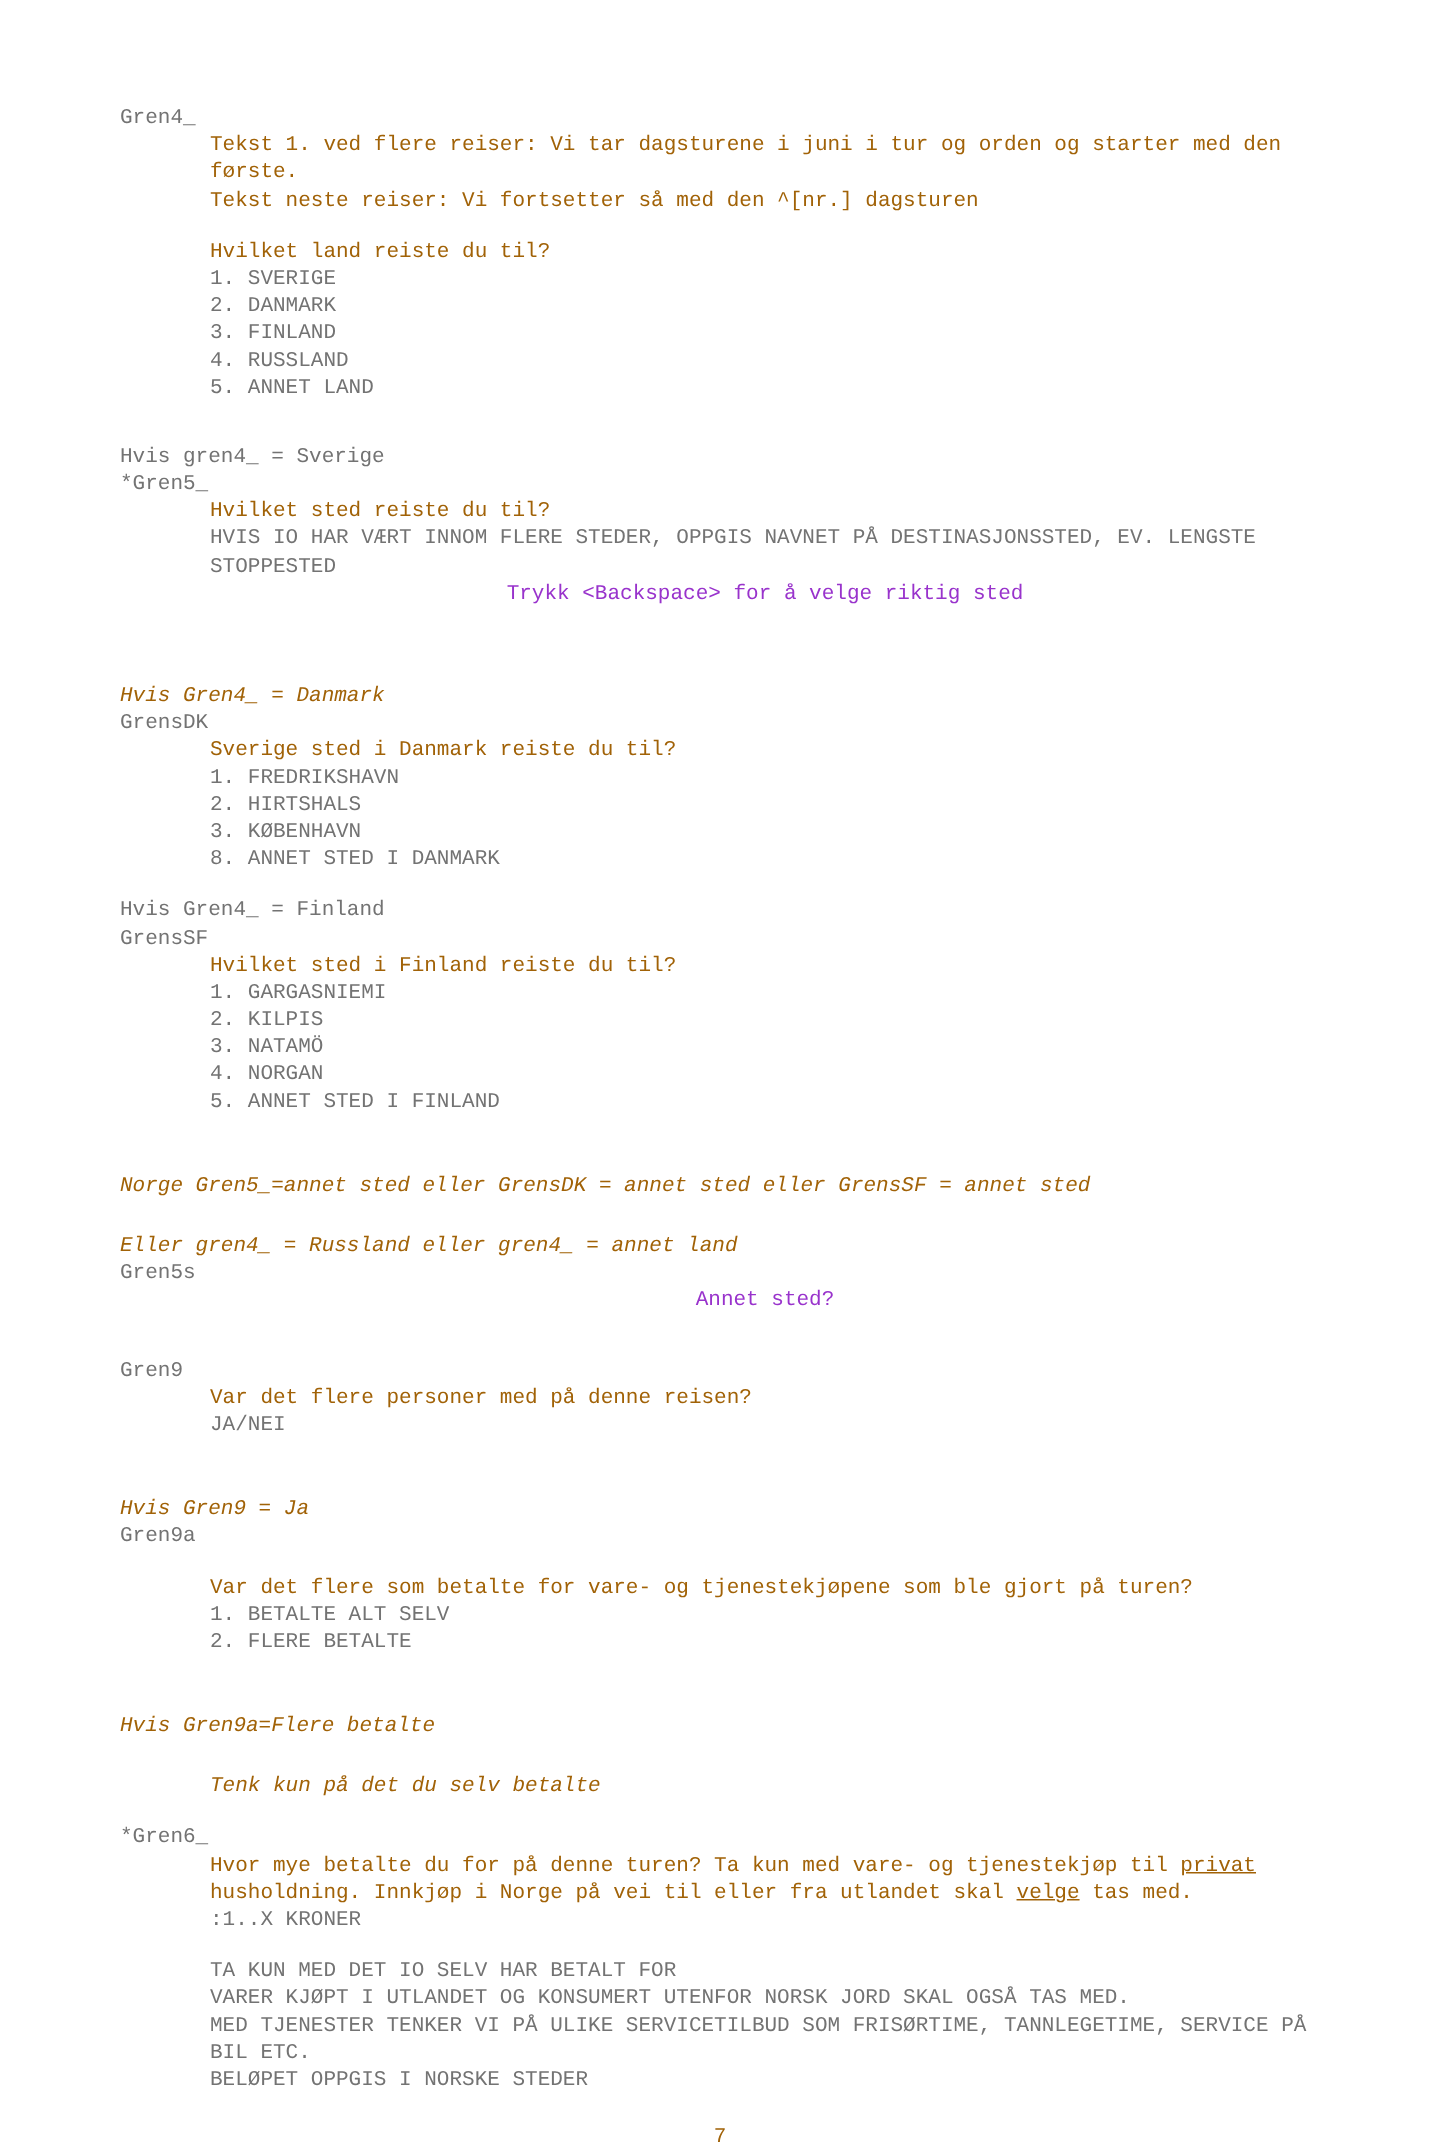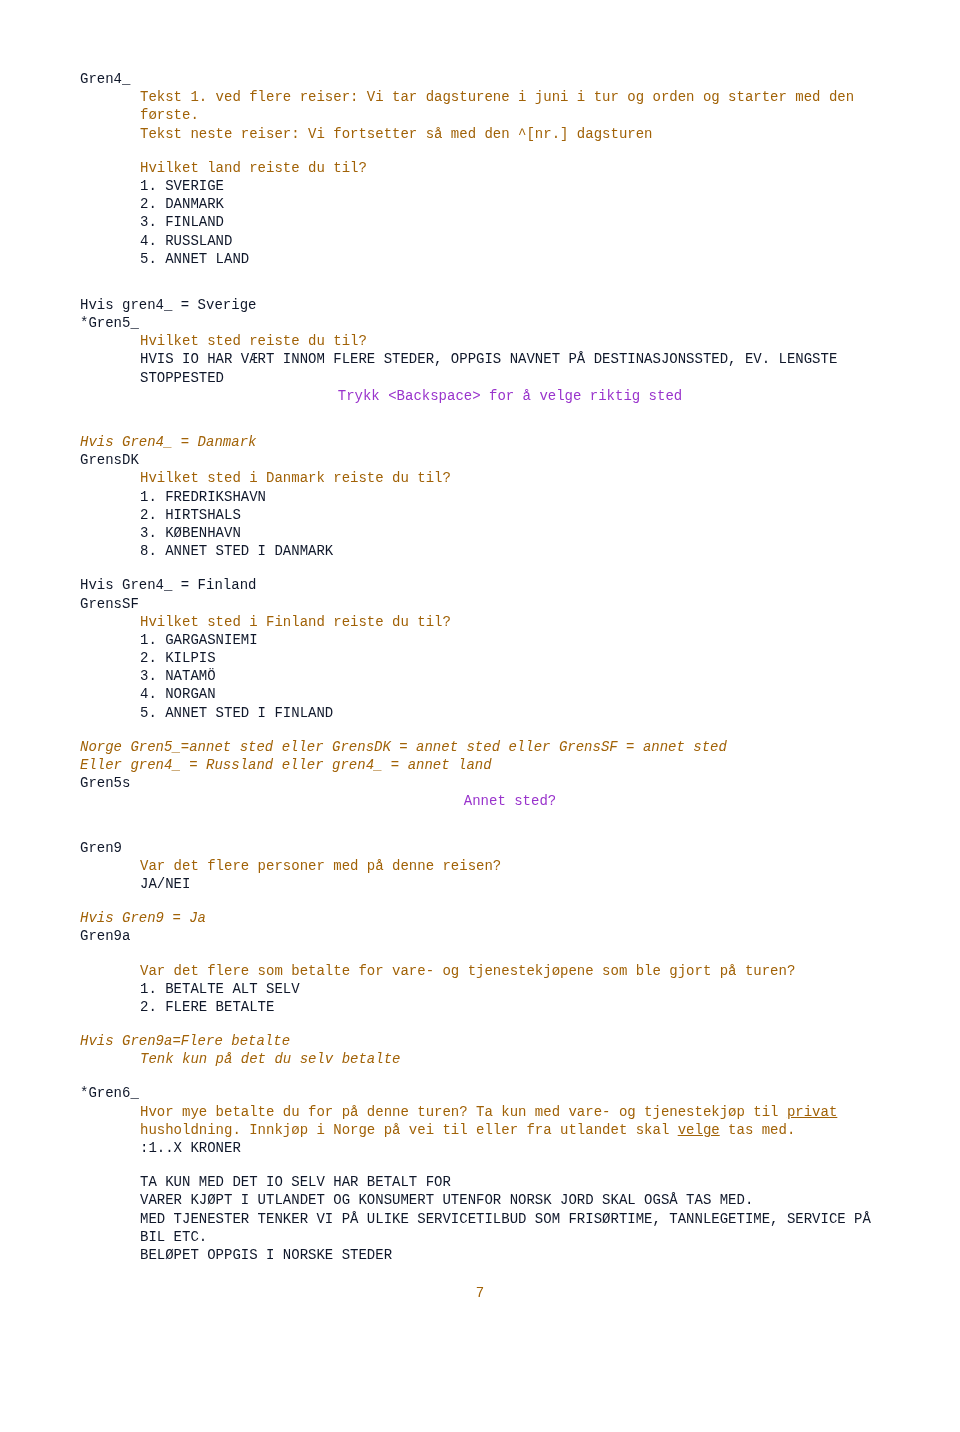--- a/index.html
+++ b/index.html
@@ -6,24 +6,24 @@
     font-family: "Courier New", Courier, monospace;
     font-size: 14px;
     line-height: 1.3;
     background: #fff;
     color: #000;
     margin: 0;
     padding: 70px 80px 40px 80px;
     width: 960px;
     box-sizing: border-box;
   }
-  .green { color: #0f172a; }
+  .green { color: #737373; }
   .purple { color: #9933cc; text-align: center; }
   .black { color: #a16207; }
-  .italic { font-style: italic; }
+  .italic { font-style: italic; margin-top: 22px; }
   .indent1 { padding-left: 60px; display: block; }
   .indent0 { padding-left: 0; display: block; }
   .u { text-decoration: underline; }
   .spacer { height: 16px; }
   .spacer-lg { height: 28px; }
   .page-num { text-align: center; margin-top: 20px; }
   span[data-bind] { white-space: pre-wrap; }
 </style>
 </head>
 <body>
@@ -44,21 +44,21 @@
 <div class="green indent0"><span data-bind="gren5.cond">Hvis gren4_ = Sverige</span></div>
 <div class="green indent0"><span data-bind="gren5.label">*Gren5_</span></div>
 <div class="black indent1"><span data-bind="gren5.q">Hvilket sted reiste du til?</span></div>
 <div class="green indent1"><span data-bind="gren5.instr1">HVIS IO HAR VÆRT INNOM FLERE STEDER, OPPGIS NAVNET PÅ DESTINASJONSSTED, EV. LENGSTE STOPPESTED</span></div>
 <div class="purple indent1"><span data-bind="gren5.instr2">Trykk &lt;Backspace&gt; for å velge riktig sted</span></div>
 
 <div class="spacer-lg"></div>
 
 <div class="black italic indent0"><span data-bind="grensDK.cond">Hvis Gren4_ = Danmark</span></div>
 <div class="green indent0"><span data-bind="grensDK.label">GrensDK</span></div>
-<div class="black indent1"><span data-bind="grensDK.q">Hvilket sted i Danmark reiste du til?</span></div>
+<div class="black indent1"><span data-bind="grensDK.q">Sverige sted i Danmark reiste du til?</span></div>
 <div class="green indent1"><span data-bind="grensDK.opts.0">1. FREDRIKSHAVN</span></div>
 <div class="green indent1"><span data-bind="grensDK.opts.1">2. HIRTSHALS</span></div>
 <div class="green indent1"><span data-bind="grensDK.opts.2">3. KØBENHAVN</span></div>
 <div class="green indent1"><span data-bind="grensDK.opts.3">8. ANNET STED I DANMARK</span></div>
 
 <div class="spacer"></div>
 
 <div class="green indent0"><span data-bind="grensSF.cond">Hvis Gren4_ = Finland</span></div>
 <div class="green indent0"><span data-bind="grensSF.label">GrensSF</span></div>
 <div class="black indent1"><span data-bind="grensSF.q">Hvilket sted i Finland reiste du til?</span></div>

